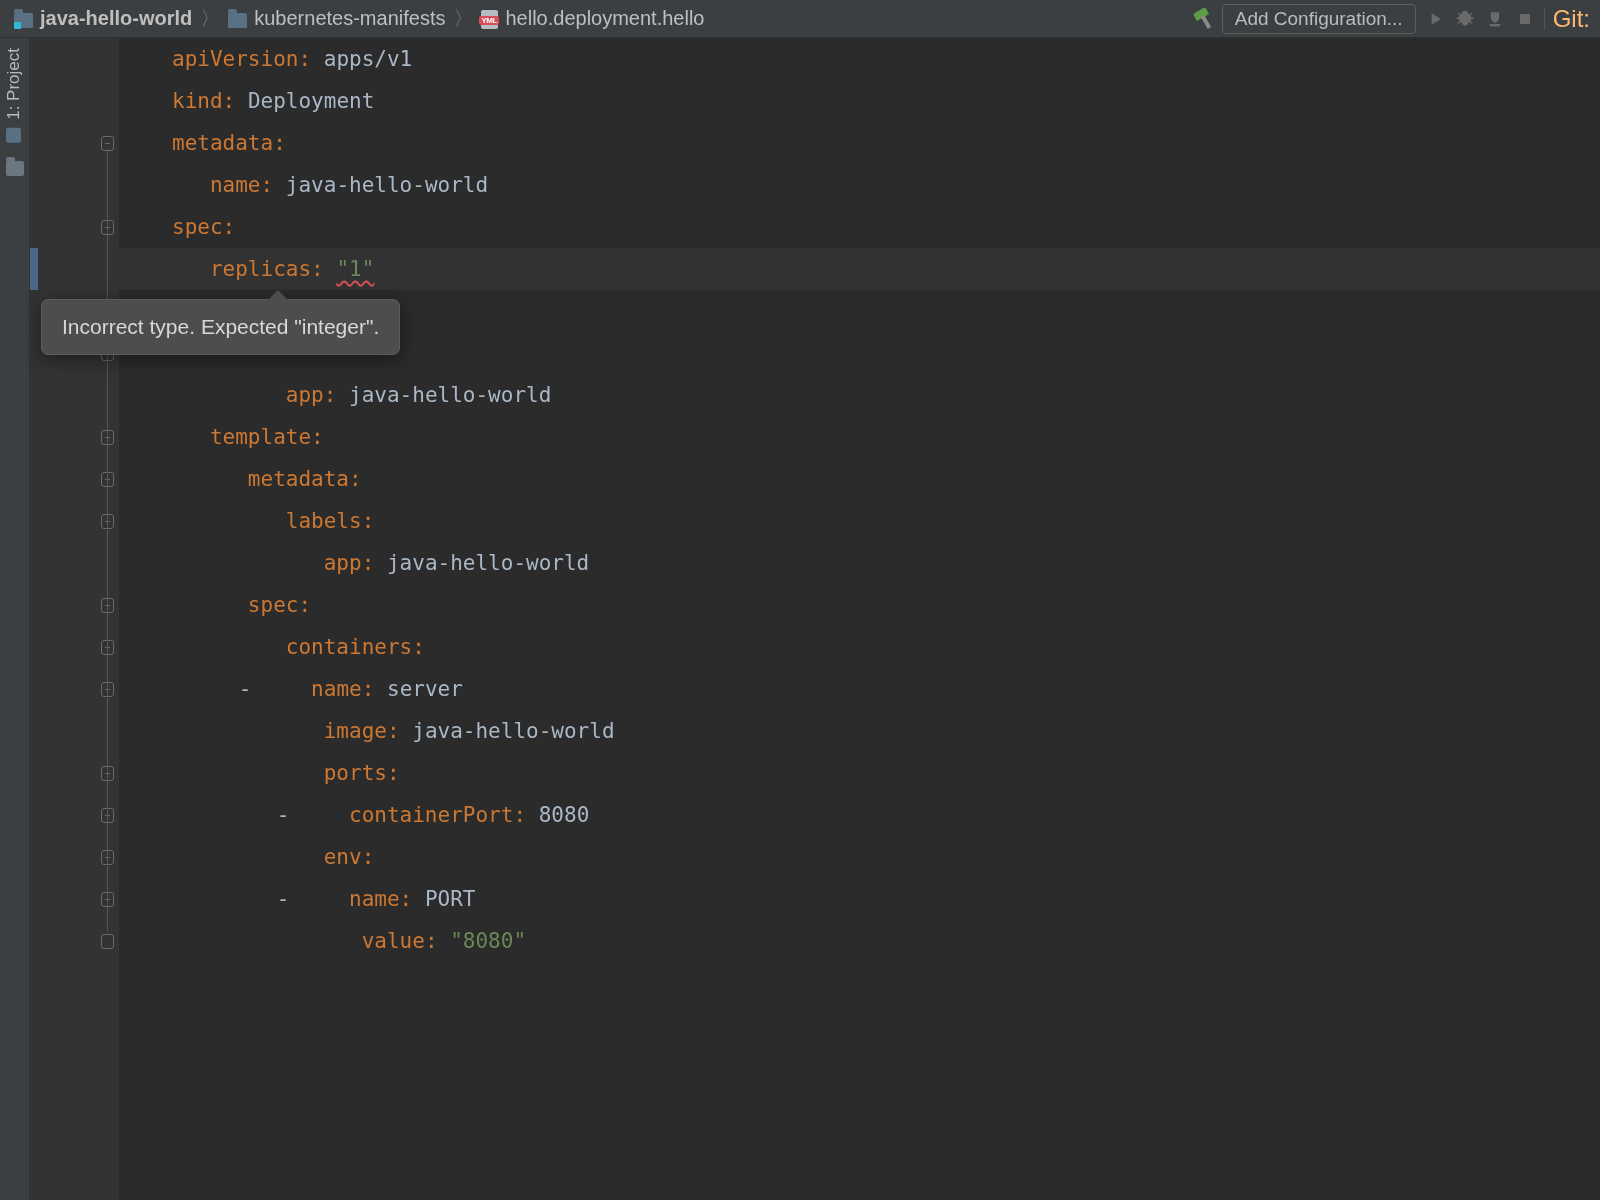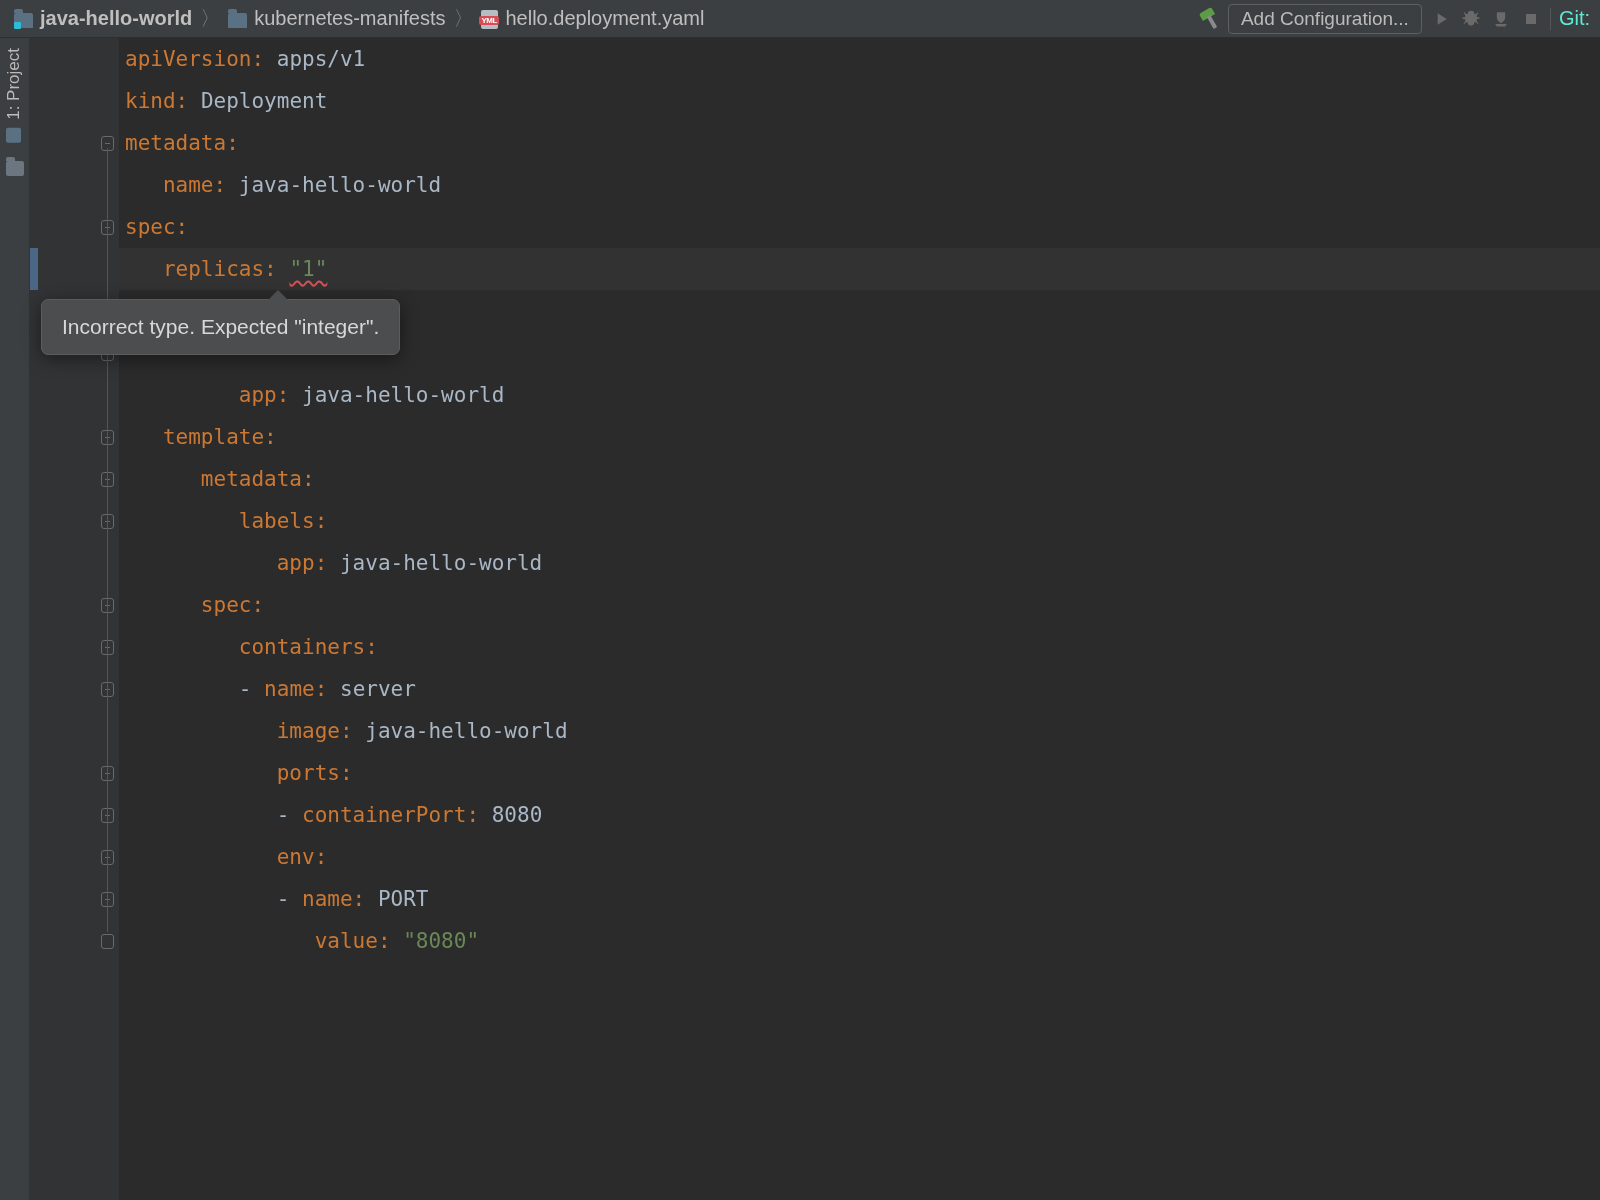--- a/index.html
+++ b/index.html
@@ -18,21 +18,21 @@
   .icn-file { width:17px; height:19px; background:#b6bec4; border-radius:2px; top:1px; }
   .icn-file::before { content:"YML"; position:absolute; left:-2px; top:6px; font-size:8px; font-weight:bold; background:#d54d57; color:#fff; padding:0 2px; border-radius:2px; line-height:9px; letter-spacing:-0.5px; }
   .tb-right { display:flex; align-items:center; gap:8px; }
   .hammer { display:inline-block; position:relative; width:22px; height:22px; }
   .hammer::before { content:""; position:absolute; width:14px; height:8px; background:#5d9c47; border-radius:2px 2px 0 0; transform:rotate(-30deg); left:2px; top:2px; }
   .hammer::after { content:""; position:absolute; width:4px; height:14px; background:#8a8a8a; border-radius:1px; transform:rotate(-30deg); left:12px; top:7px; }
   .addcfg { border:1px solid #5e6060; background:#3c3f41; color:#bbbbbb; padding:3px 12px; border-radius:4px; font-size:19px; font-family:inherit; cursor:pointer; }
   .tb-icon { width:22px; height:22px; display:inline-flex; align-items:center; justify-content:center; color:#6a6a6a; cursor:default; }
   .tb-icon svg { width:20px; height:20px; fill:#6a6a6a; }
   .tb-sep { width:0; height:22px; border-left:1px solid #555555; }
-  .tb-text { color:#5eead4; font-size:20px;text-align:right; }
+  .tb-text { color:#fdba74; font-size:24px;text-align:right; }
 
   
   .left-stripe { position:absolute; left:0; top:38px; bottom:0; width:30px; background:#3c3f41; border-right:1px solid #323232; }
   .stripe-tab { writing-mode:vertical-rl; transform:rotate(180deg); font-family:"Helvetica Neue",Arial,sans-serif; font-size:17px; color:#bbbbbb; padding:10px 4px; display:flex; align-items:center; gap:8px; cursor:pointer; }
   .stripe-tab .mini { width:15px; height:15px; background:#5a7083; border-radius:2px; display:inline-block; transform:rotate(90deg); }
   .stripe-icn { margin:8px auto 0; width:18px; height:15px; background:#6b7680; border-radius:2px; position:relative; }
   .stripe-icn::before { content:""; position:absolute; top:-4px; left:0; width:9px; height:4px; background:#6b7680; border-radius:2px 2px 0 0; }
 
   
   .editor { position:absolute; left:30px; right:0; top:38px; bottom:0; background:#2b2b2b; font-size:21px; line-height:42px; }
@@ -42,21 +42,21 @@
   .fold { position:absolute; right:5px; top:14px; width:13px; height:15px; border:1px solid #6a6a6a; border-radius:3px; background:#313335; cursor:pointer; }
   .fold::before, .fold::after { content:""; position:absolute; background:#6a6a6a; }
   .fold.start::before { left:3px; right:3px; top:6px; height:1px; }
   .fold.start::after { top:3px; bottom:3px; left:5px; width:1px; } 
   .fold.open::after { display:none; }
   .fold-line { position:absolute; right:11px; width:1px; background:#555555; }
   .caret-row { position:absolute; left:0; right:0; height:42px; background:#323232; }
   .caret-stripe { position:absolute; left:0; width:8px; height:42px; background:#4a6785; }
 
   
-  .k { color:#cc7832; }      
+  .k { color:#cc7832;margin-left:47px; }      
   .v { color:#a9b7c6; }      
   .s { color:#6a8759; }      
   .p { color:#cc7832; }      
 
   .err-underline { text-decoration-line:underline; text-decoration-style:wavy; text-decoration-color:#d25252; text-underline-offset:4px; }
 
   
   .tooltip { position:absolute; background:#4b4d4f; color:#d8d8d8; border:1px solid #5a5c5e; border-radius:7px; padding:14px 20px; font-family:"Helvetica Neue",Arial,sans-serif; font-size:21px; line-height:26px; box-shadow:0 4px 18px rgba(0,0,0,.45); }
   .tooltip::before { content:""; position:absolute; top:-10px; left:225px; width:0; height:0; border-left:11px solid transparent; border-right:11px solid transparent; border-bottom:11px solid #4b4d4f; }
 </style>
@@ -70,21 +70,21 @@
       <b style="font-weight:600">java-hello-world</b>
     </span>
     <span class="crumb-sep">〉</span>
     <span class="crumb">
       <span class="icn icn-folder"></span>
       <span>kubernetes-manifests</span>
     </span>
     <span class="crumb-sep">〉</span>
     <span class="crumb">
       <span class="icn icn-file"></span>
-      <span>hello.deployment.yaml</span>
+      <span>hello.deployment.hello</span>
     </span>
   </div>
   <div class="tb-right">
     <span class="hammer"></span>
     <button class="addcfg">Add Configuration...</button>
     <span class="tb-icon">
         <svg viewBox="0 0 24 24">
           <path d="M8 5v14l11-7z"></path>
         </svg>
       </span>

